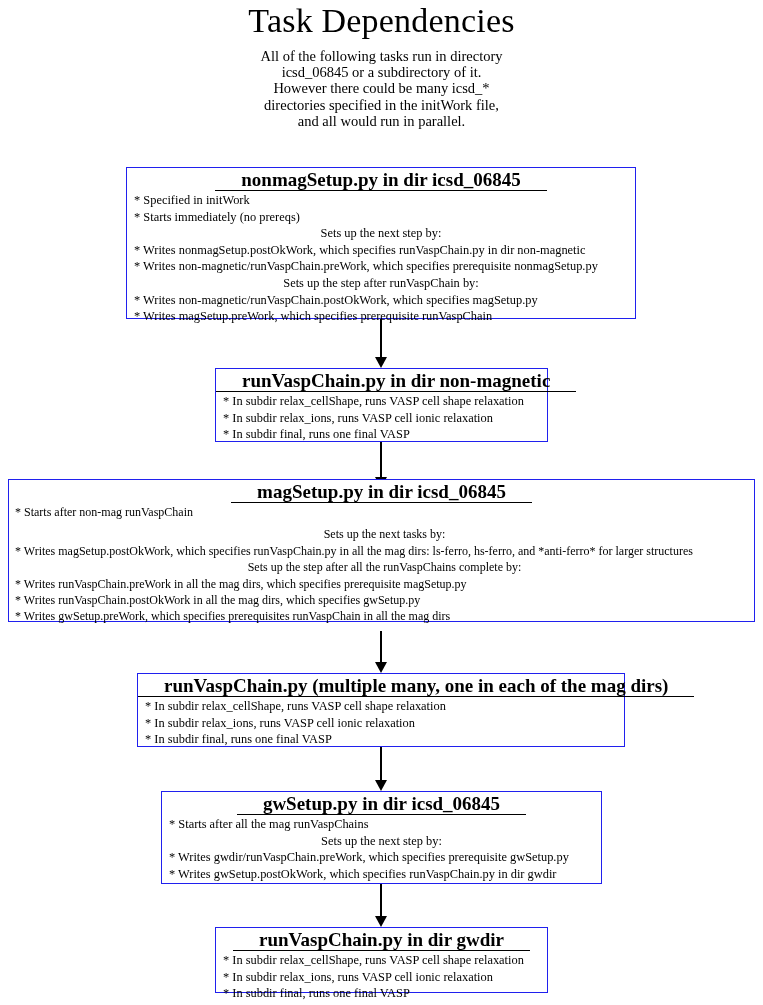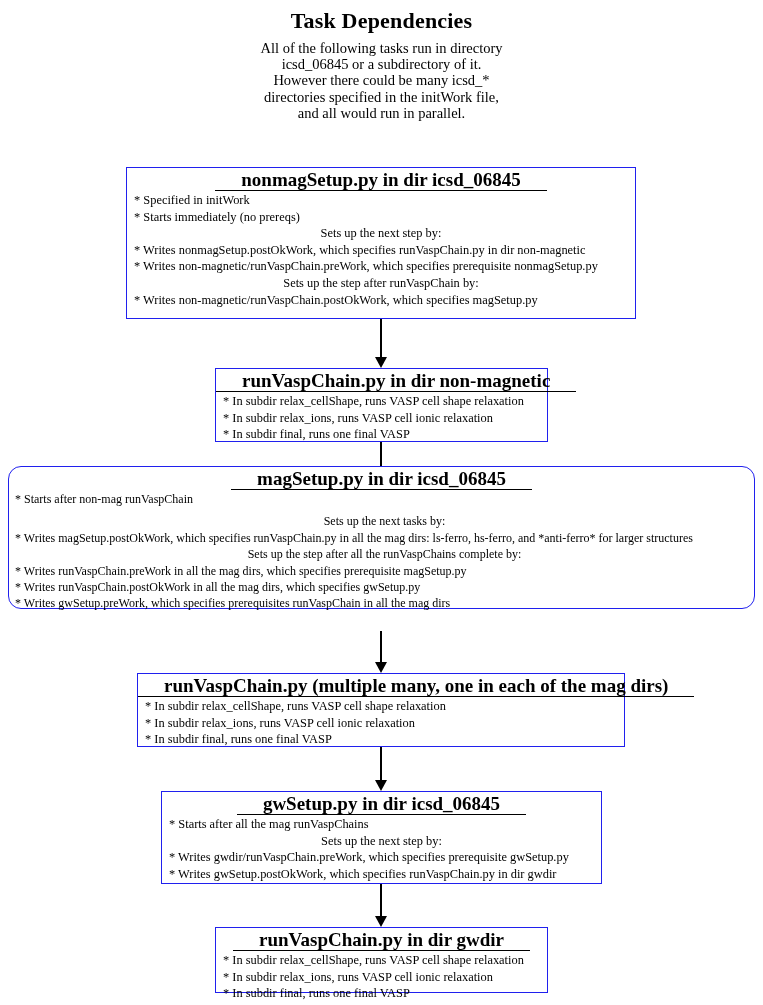--- a/index.html
+++ b/index.html
@@ -18,30 +18,30 @@
 
   
   #header {
     position: absolute;
     left: 0;
     top: 0;
     width: 763px;
     text-align: center;
   }
   #title {
-    font-size: 22px;
-    font-weight: bold;
+    font-size: 34px;
+    font-weight: normal;
     line-height: 30px;
     margin-top: 6px;
     letter-spacing: 0.2px;
   }
   #subtitle {
     font-size: 14.5px;
     line-height: 16.2px;
-    margin-top: 4px;
+    margin-top: 12px;
   }
   #subtitle div { white-space: pre; }
 
   
   .node {
     position: absolute;
     border: 1.6px solid #2020ee;
     background: #ffffff;
     box-sizing: border-box;
     padding: 0;
@@ -71,21 +71,21 @@
   .lines .ln.ctr {
     text-align: center;
     font-weight: normal;
     padding-left: 0;
   }
   .lines .ln.sp { height: 6px; line-height: 6px; font-size: 1px; }
 
   
   #node-nonmagsetup { left: 126px; top: 167px;  width: 510px; height: 152px; }
   #node-runvasp-nonmag { left: 215px; top: 368px; width: 333px; height: 74px; }
-  #node-magsetup { left: 8px;   top: 466px; width: 747px; height: 143px; border-radius: 13px; }
+  #node-magsetup { left: 8px;   top: 479px; width: 747px; height: 143px; }
   #node-runvasp-mag { left: 137px; top: 673px; width: 488px; height: 74px; }
   #node-gwsetup { left: 161px; top: 791px; width: 441px; height: 93px; }
   #node-runvasp-gw { left: 215px; top: 927px; width: 333px; height: 66px; }
 
   #node-magsetup .lines .ln { padding-left: 6px; }
   #node-magsetup .lines { font-size: 12px; line-height: 16.4px; }
 
   
   .arrow {
     position: absolute;
@@ -129,20 +129,21 @@
     <span class="tx">nonmagSetup.py in dir icsd_06845</span>
   </div>
   <div class="lines">
     <div class="ln">* Specified in initWork</div>
     <div class="ln">* Starts immediately (no prereqs)</div>
     <div class="ln ctr">Sets up the next step by:</div>
     <div class="ln">* Writes nonmagSetup.postOkWork, which specifies runVaspChain.py in dir non-magnetic</div>
     <div class="ln">* Writes non-magnetic/runVaspChain.preWork, which specifies prerequisite nonmagSetup.py</div>
     <div class="ln ctr">Sets up the step after runVaspChain by:</div>
     <div class="ln">* Writes non-magnetic/runVaspChain.postOkWork, which specifies magSetup.py</div>
+    <div class="ln">* Writes magSetup.preWork, which specifies prerequisite runVaspChain</div>
   </div>
 </div>
 
 <div class="arrow" id="arrow-1"></div>
 
 <div class="node" id="node-runvasp-nonmag">
   <div class="node-title">
     <span class="tx">runVaspChain.py in dir non-magnetic</span>
   </div>
   <div class="lines">

